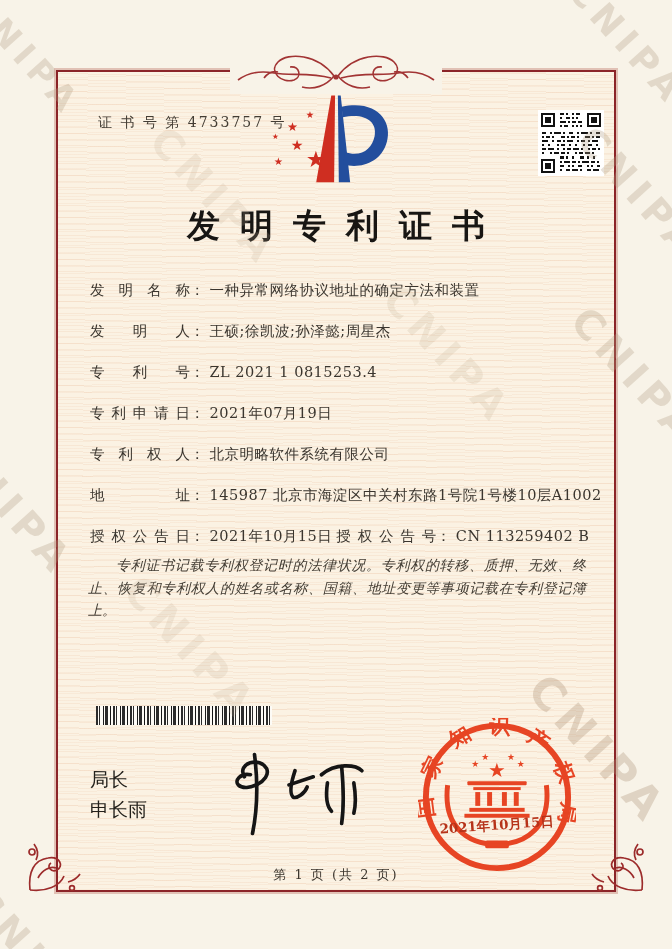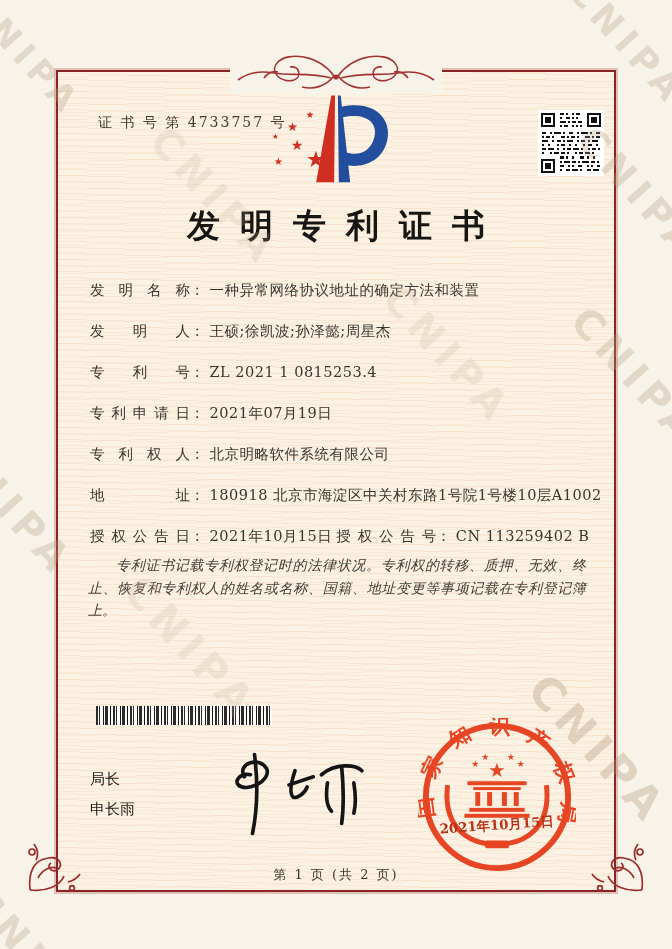--- a/index.html
+++ b/index.html
@@ -72,21 +72,21 @@
   
   .barcode{
     position:absolute;left:38px;top:634px;width:176px;height:19px;
     background:repeating-linear-gradient(90deg,
       #2b2b2b 0 2px,#fdfbf6 2px 3px,#2b2b2b 3px 4px,#fdfbf6 4px 7px,
       #1c1c1c 7px 8px,#fdfbf6 8px 9px,#2b2b2b 9px 12px,#fdfbf6 12px 14px,
       #161616 14px 15px,#fdfbf6 15px 17px);
   }
 
   
-  .signer{position:absolute;left:32px;top:692px;font-size:15px;line-height:30px;color:#23201b;}
+  .signer{position:absolute;left:32px;top:692px;font-size:19px;line-height:30px;color:#23201b;}
   .signature{position:absolute;left:158px;top:676px;width:152px;height:92px;}
 
   
   .seal{position:absolute;left:360px;top:646px;width:158px;height:158px;z-index:4;opacity:.95;}
 
   .page-info{position:absolute;left:0;bottom:6px;width:100%;text-align:center;
     font-size:13px;letter-spacing:2px;color:#3c362e;}
 
   .footer-note{position:absolute;left:0;top:901px;width:100%;text-align:center;
     font-size:13.5px;letter-spacing:3px;color:#33302a;z-index:3;}
@@ -187,21 +187,21 @@
         <span class="val">2021年07月19日</span>
       </div>
       <div class="row">
         <span class="lbl">专利权人</span>
           <span class="colon">：</span>
         <span class="val">北京明略软件系统有限公司</span>
       </div>
       <div class="row">
         <span class="lbl">地址</span>
           <span class="colon">：</span>
-        <span class="val">180918 北京市海淀区中关村东路1号院1号楼10层A1002</span>
+        <span class="val">145987 北京市海淀区中关村东路1号院1号楼10层A1002</span>
       </div>
       <div class="row grant">
         <span class="lbl">授权公告日</span>
           <span class="colon">：</span>
         <span class="val gval">2021年10月15日</span>
         <span class="lbl lbl2">授权公告号</span>
           <span class="colon">：</span>
         <span class="val">CN 113259402 B</span>
       </div>
     </div>

